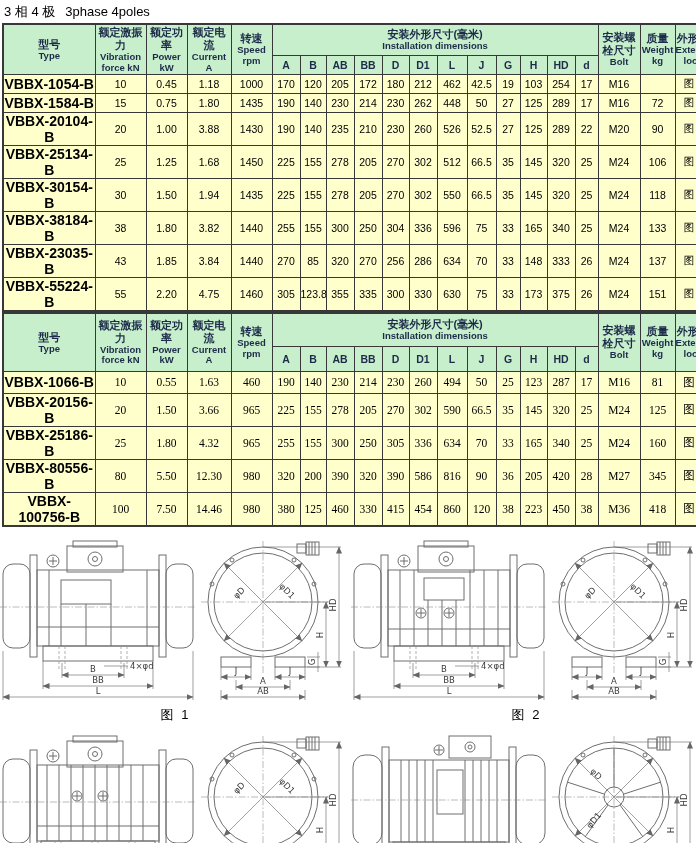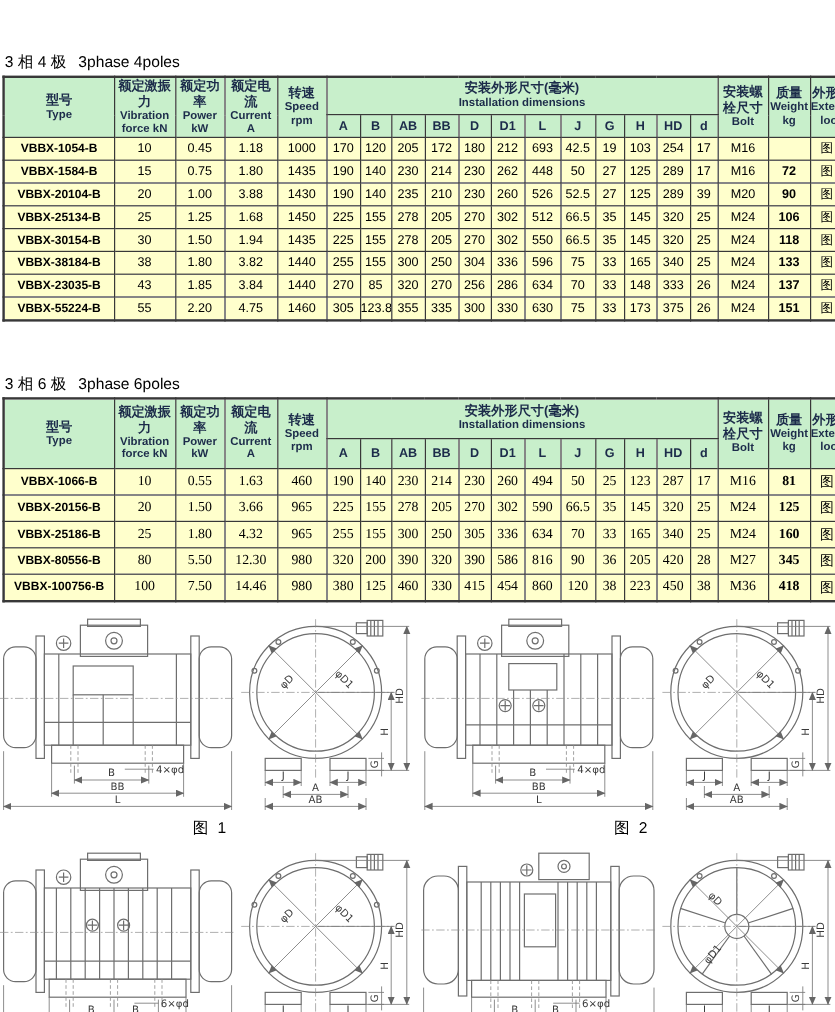--- a/index.html
+++ b/index.html
@@ -2,32 +2,32 @@
 <html><head>
 <meta charset="utf-8">
 <style>
   html,body{margin:0;padding:0;background:#fff;}
   body{width:696px;font-family:"Liberation Sans",sans-serif;color:#000;}
   .page{width:696px;}
 
   .title{padding:4px 4px 1px 4px;font-size:19px;font-weight:bold;color:#ff0000;white-space:nowrap;}
   .title .en{font-size:11px;text-decoration:underline;margin-left:8px;font-weight:bold;}
 
-  .section{font-size:13px;padding:3px 0 2px 4px;color:#000;margin-top:40px;}
+  .section{font-size:13px;padding:3px 0 2px 4px;color:#000;}
   .section .en{margin-left:10px;}
 
   table.t{border-collapse:collapse;table-layout:fixed;width:692px;margin:0 2px;border:2px solid #383838;}
   table.t th,table.t td{border:1px solid #383838;text-align:center;vertical-align:middle;padding:0;overflow:hidden;}
   table.t thead th{background:#c8efcb;color:#1c2b4a;font-weight:bold;padding:1px 0;}
   .cn{display:block;font-size:11px;line-height:1.18;}
   .en2{display:block;font-size:9.5px;line-height:1.12;}
   table.t thead th.dim{font-size:10.5px;height:16px;}
   table.t tbody td{background:#ffffcc;font-size:10.5px;height:18px;color:#000;}
-  table.t tbody td.model{font-weight:bold;font-size:10px;}
-  table.t tbody td:nth-child(19){font-weight:bold;}
+  table.t tbody td.model{font-weight:bold;font-size:14px;}
+  table.t tbody td:nth-child(19){font-weight:normal;}
   table.t2 tbody td{height:21px;}
   table.t2 tbody td:not(.model){font-family:"Liberation Serif",serif;font-size:11.5px;}
   table.t2 thead th{padding:4px 0;}
 
   .figs{display:grid;grid-template-columns:1fr 1fr;margin-top:6px;}
   .fig{display:flex;flex-direction:column;align-items:center;padding:6px 0 2px 0;}
   .pair{display:flex;align-items:flex-end;gap:3px;}
   .figlabel{font-size:13px;margin:5px 0 2px 0;color:#000;letter-spacing:2px;}
 
   svg.draw{display:block;}
@@ -137,21 +137,21 @@
           <td>10</td>
           <td>0.45</td>
           <td>1.18</td>
           <td>1000</td>
           <td>170</td>
           <td>120</td>
           <td>205</td>
           <td>172</td>
           <td>180</td>
           <td>212</td>
-          <td>693</td>
+          <td>462</td>
           <td>42.5</td>
           <td>19</td>
           <td>103</td>
           <td>254</td>
           <td>17</td>
           <td>M16</td>
           <td></td>
           <td>图 1</td>
         </tr>
         <tr>
@@ -186,21 +186,21 @@
           <td>140</td>
           <td>235</td>
           <td>210</td>
           <td>230</td>
           <td>260</td>
           <td>526</td>
           <td>52.5</td>
           <td>27</td>
           <td>125</td>
           <td>289</td>
-          <td>39</td>
+          <td>22</td>
           <td>M20</td>
           <td>90</td>
           <td>图 1</td>
         </tr>
         <tr>
           <td class="model">VBBX-25134-B</td>
           <td>25</td>
           <td>1.25</td>
           <td>1.68</td>
           <td>1450</td>
@@ -304,21 +304,20 @@
           <td>173</td>
           <td>375</td>
           <td>26</td>
           <td>M24</td>
           <td>151</td>
           <td>图 4</td>
         </tr>
       </tbody>
   </table>
 
-  <div class="section"><span>3 相 6 极</span><span class="en">3phase 6poles</span></div>
 
   <table class="t t2">
     <colgroup>
       <col style="width:92px">
         <col style="width:51px">
         <col style="width:41px">
         <col style="width:44px">
         <col style="width:41px">
       <col style="width:28px">
         <col style="width:26px">

